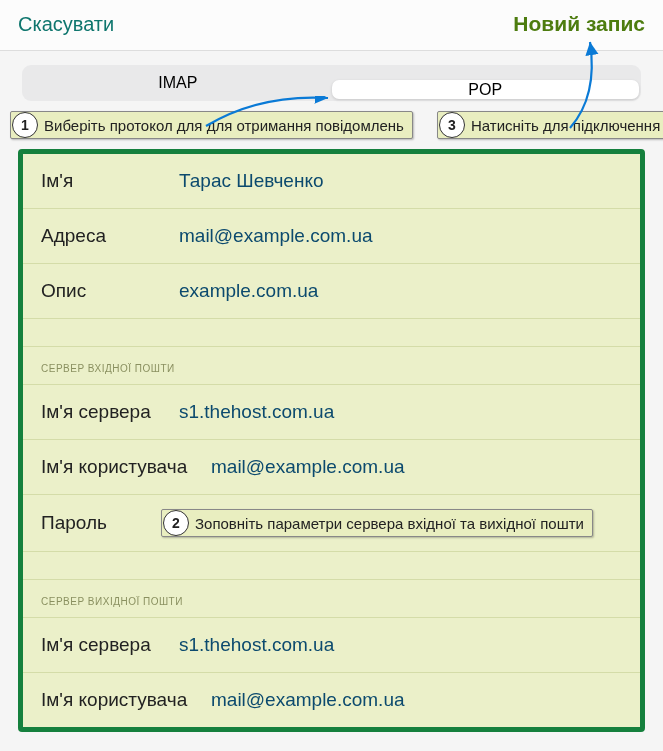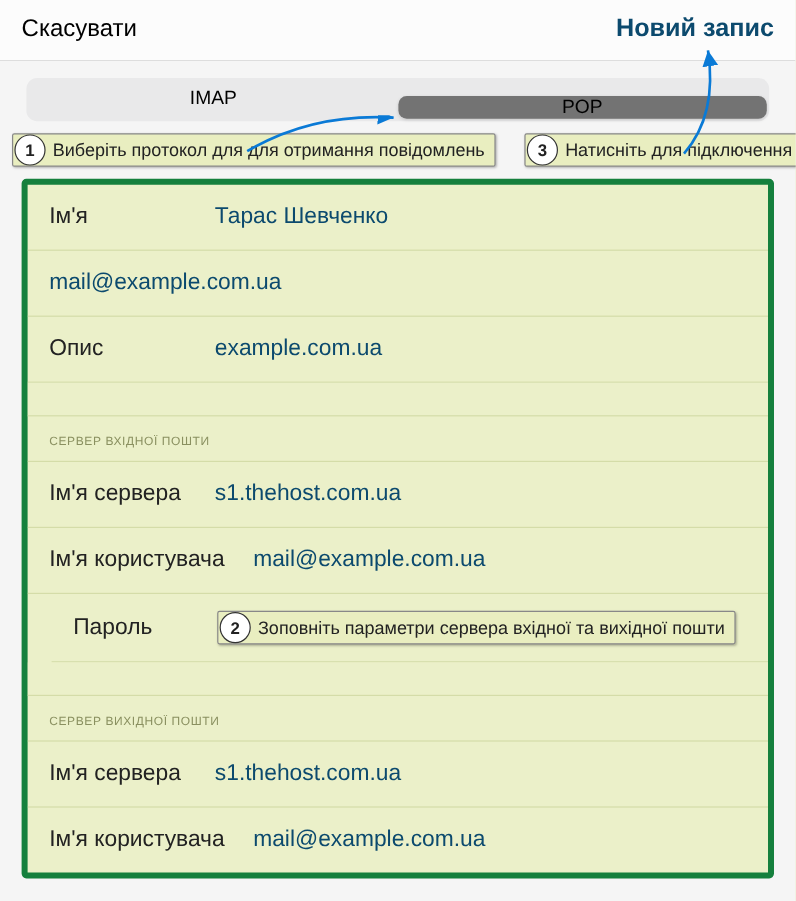--- a/index.html
+++ b/index.html
@@ -13,28 +13,28 @@
   }
   .header {
     display: flex;
     justify-content: space-between;
     align-items: center;
     padding: 12px 18px 14px 18px;
     background: #fcfcfc;
     border-bottom: 1px solid #ddd;
   }
   .header .btn-link {
-    color: #000000;
+    color: #0f766e;
     font-size: 20px;
     cursor: pointer;
   }
   .header .title {
     font-size: 21px;
     font-weight: 600;
-    color: #0c4a6e;
+    color: #4d7c0f;
   }
   .header .save {
     font-weight: 600;
   }
   .segmented-wrap {
     padding: 14px 22px 10px 22px;
     background: #f5f5f5;
   }
   .segmented {
     display: flex;
@@ -47,21 +47,21 @@
     flex: 1;
     display: flex;
     align-items: center;
     justify-content: center;
     font-size: 16px;
     color: #000;
     border-radius: 7px;
     cursor: pointer;
   }
   .seg.active {
-    background: #737373;
+    background: #ffffff;
     box-shadow: 0 1px 3px rgba(0,0,0,0.15);
     font-weight: 500;
     margin-top: 13px;
   }
   .callouts-row {
     display: flex;
     gap: 24px;
     padding: 0 10px 10px 10px;
     position: relative;
   }
@@ -128,21 +128,20 @@
     color: #8a9060;
     letter-spacing: 0.5px;
     border-bottom: 1px solid #d4dca8;
   }
   .inline-callout-row {
     display: flex;
     align-items: center;
     padding: 14px 18px;
     border-bottom: 1px solid #d4dca8;
     font-size: 19px;
-    margin-left: 20px;
   }
   .inline-callout-row .label {
     width: 120px;
     color: #222;
   }
   .inline-callout {
     display: flex;
     align-items: center;
     background: #e9eec0;
     border: 1px solid #888;
@@ -218,20 +217,21 @@
   <path d="M12,92 Q40,60 32,6" stroke="#0a7ad6" stroke-width="2.2" fill="none" marker-end="url(#ah3)"></path>
 </svg>
 
 <div class="form-card">
 
   <div class="form-row">
     <div class="label">Ім'я</div>
     <div class="value">Тарас Шевченко</div>
   </div>
   <div class="form-row">
+    <div class="label">Адреса</div>
     <div class="value">mail@example.com.ua</div>
   </div>
   <div class="form-row">
     <div class="label">Опис</div>
     <div class="value">example.com.ua</div>
   </div>
 
   <div class="section-gap"></div>
   <div class="section-head">СЕРВЕР ВХІДНОЇ ПОШТИ</div>
 

